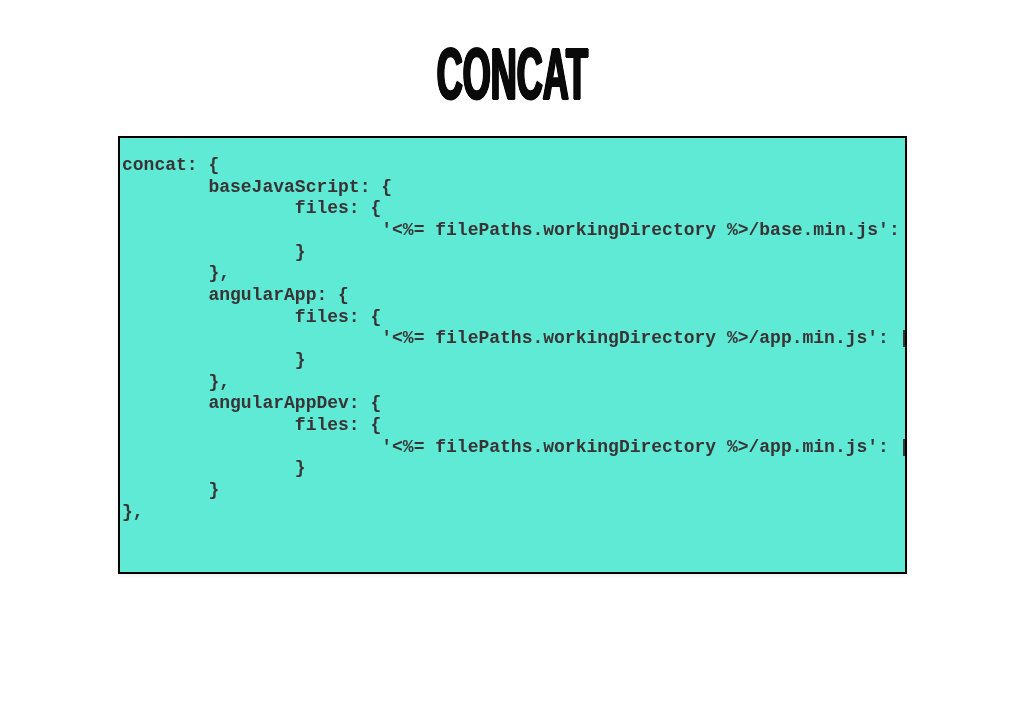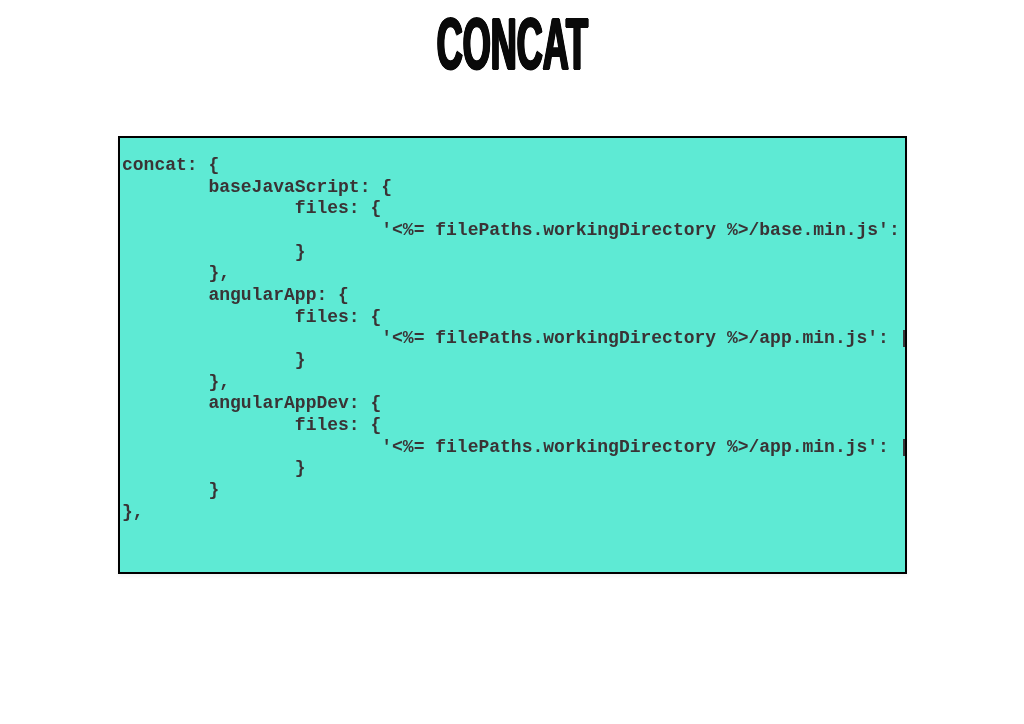--- a/index.html
+++ b/index.html
@@ -12,26 +12,26 @@
     font-family: "Liberation Sans", sans-serif;
   }
   .slide {
     position: relative;
     width: 1024px;
     height: 724px;
     background: #ffffff;
   }
   .title-wrap {
     position: absolute;
-    top: 8px;
+    top: 20px;
     left: 0;
     width: 1024px;
     height: 90px;
     display: flex;
-    align-items: flex-start;
+    align-items: flex-end;
     justify-content: center;
   }
   .slide-title {
     font-family: "Liberation Sans", sans-serif;
     font-weight: 700;
     font-size: 72px;
     line-height: 1;
     color: #0a0a0a;
     letter-spacing: 0px;
     transform: scaleX(0.5);

